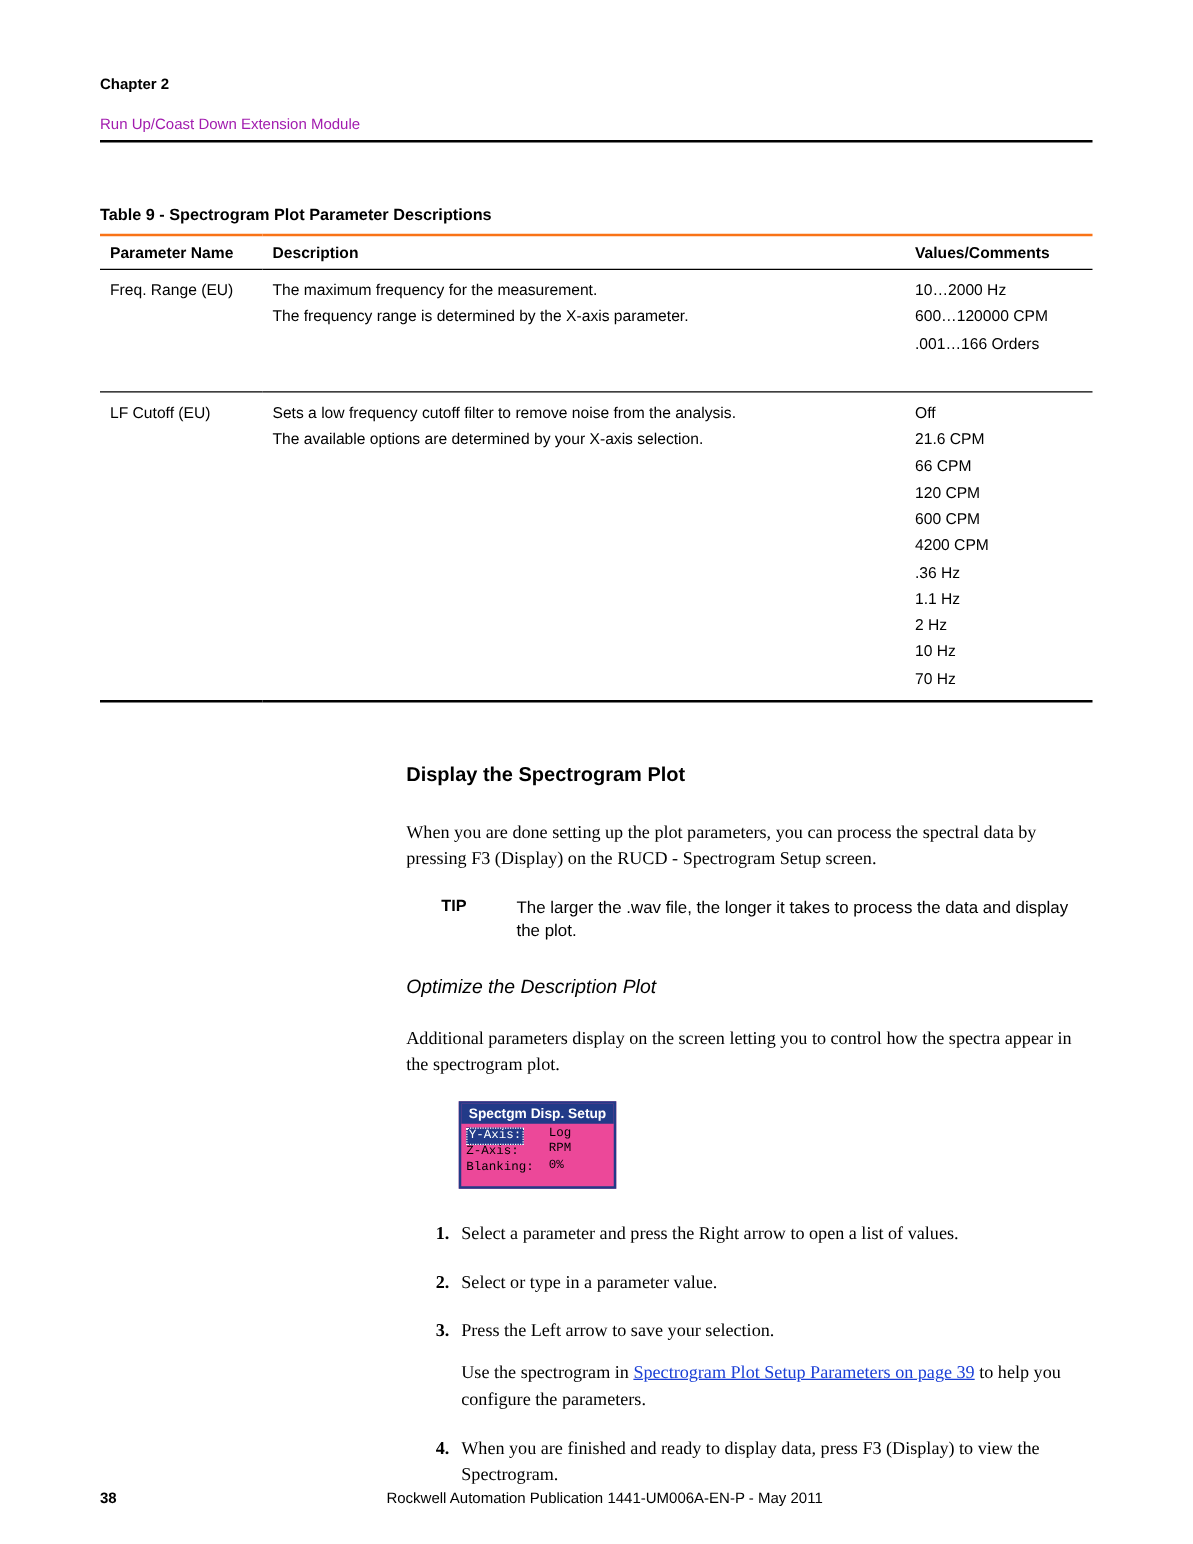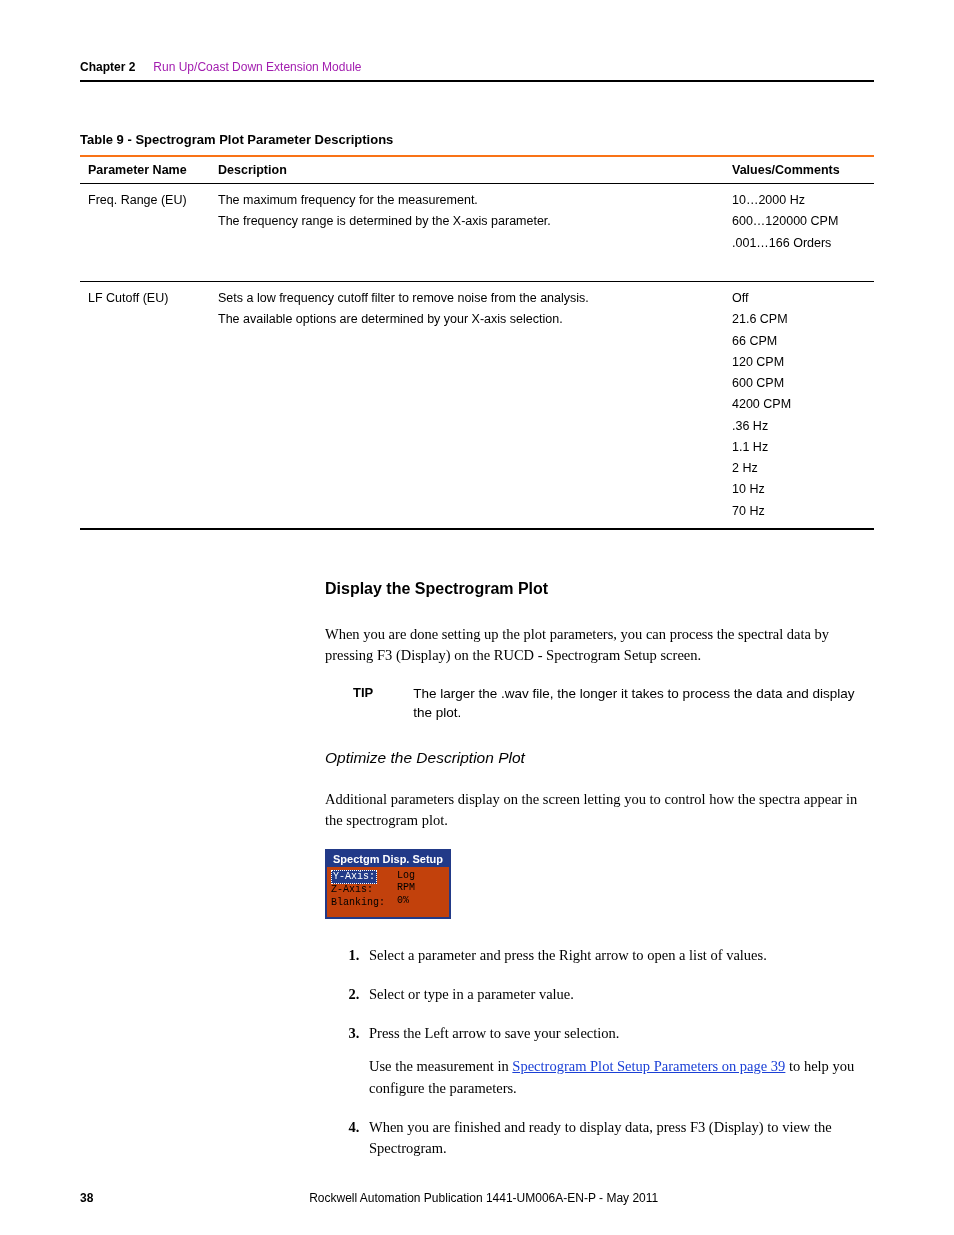--- a/index.html
+++ b/index.html
@@ -15,20 +15,21 @@
   .page {
     padding: 60px 80px 40px 80px;
   }
   .header-row {
     display: flex;
     align-items: baseline;
     gap: 18px;
     padding-bottom: 6px;
     border-bottom: 2px solid #000;
     margin-bottom: 50px;
+    flex-direction: column;
   }
   .chapter-label {
     font-weight: bold;
     font-size: 12px;
   }
   .chapter-title {
     font-size: 12px;
     color: #a21caf;
   }
   .table-caption {
@@ -92,23 +93,24 @@
     font-size: 15.5px;
     margin-bottom: 22px;
     font-family: Arial, Helvetica, sans-serif;
   }
   .embedded-screenshot {
     margin: 10px 0 26px 0;
   }
   .screenshot-box {
     display: inline-block;
     border: 2px solid #223a88;
-    background: #c2410c;
+    background: #ec4899;
     font-family: "Courier New", monospace;
     font-size: 10px;
+    margin-left: 42px;
   }
   .screenshot-title {
     background: #223a88;
     color: #fff;
     font-weight: bold;
     padding: 2px 6px;
     font-family: Arial, sans-serif;
     font-size: 11px;
   }
   .screenshot-body {
@@ -257,21 +259,21 @@
         </div>
       </div>
     </div>
 
     <ol class="steps">
       <li><span>Select a parameter and press the Right arrow to open a list of values.</span></li>
       <li><span>Select or type in a parameter value.</span></li>
       <li>
         <span>Press the Left arrow to save your selection.</span>
         <div class="step-sub">
-          <span>Use the measurement in </span><a href="#" class="xref">Spectrogram Plot Setup Parameters on page 39</a><span> to help you configure the parameters.</span>
+          <span>Use the spectrogram in </span><a href="#" class="xref">Spectrogram Plot Setup Parameters on page 39</a><span> to help you configure the parameters.</span>
         </div>
       </li>
       <li><span>When you are finished and ready to display data, press F3 (Display) to view the Spectrogram.</span></li>
     </ol>
   </div>
 
 </div>
 
 <div class="footer">
   <span class="page-num">38</span>

